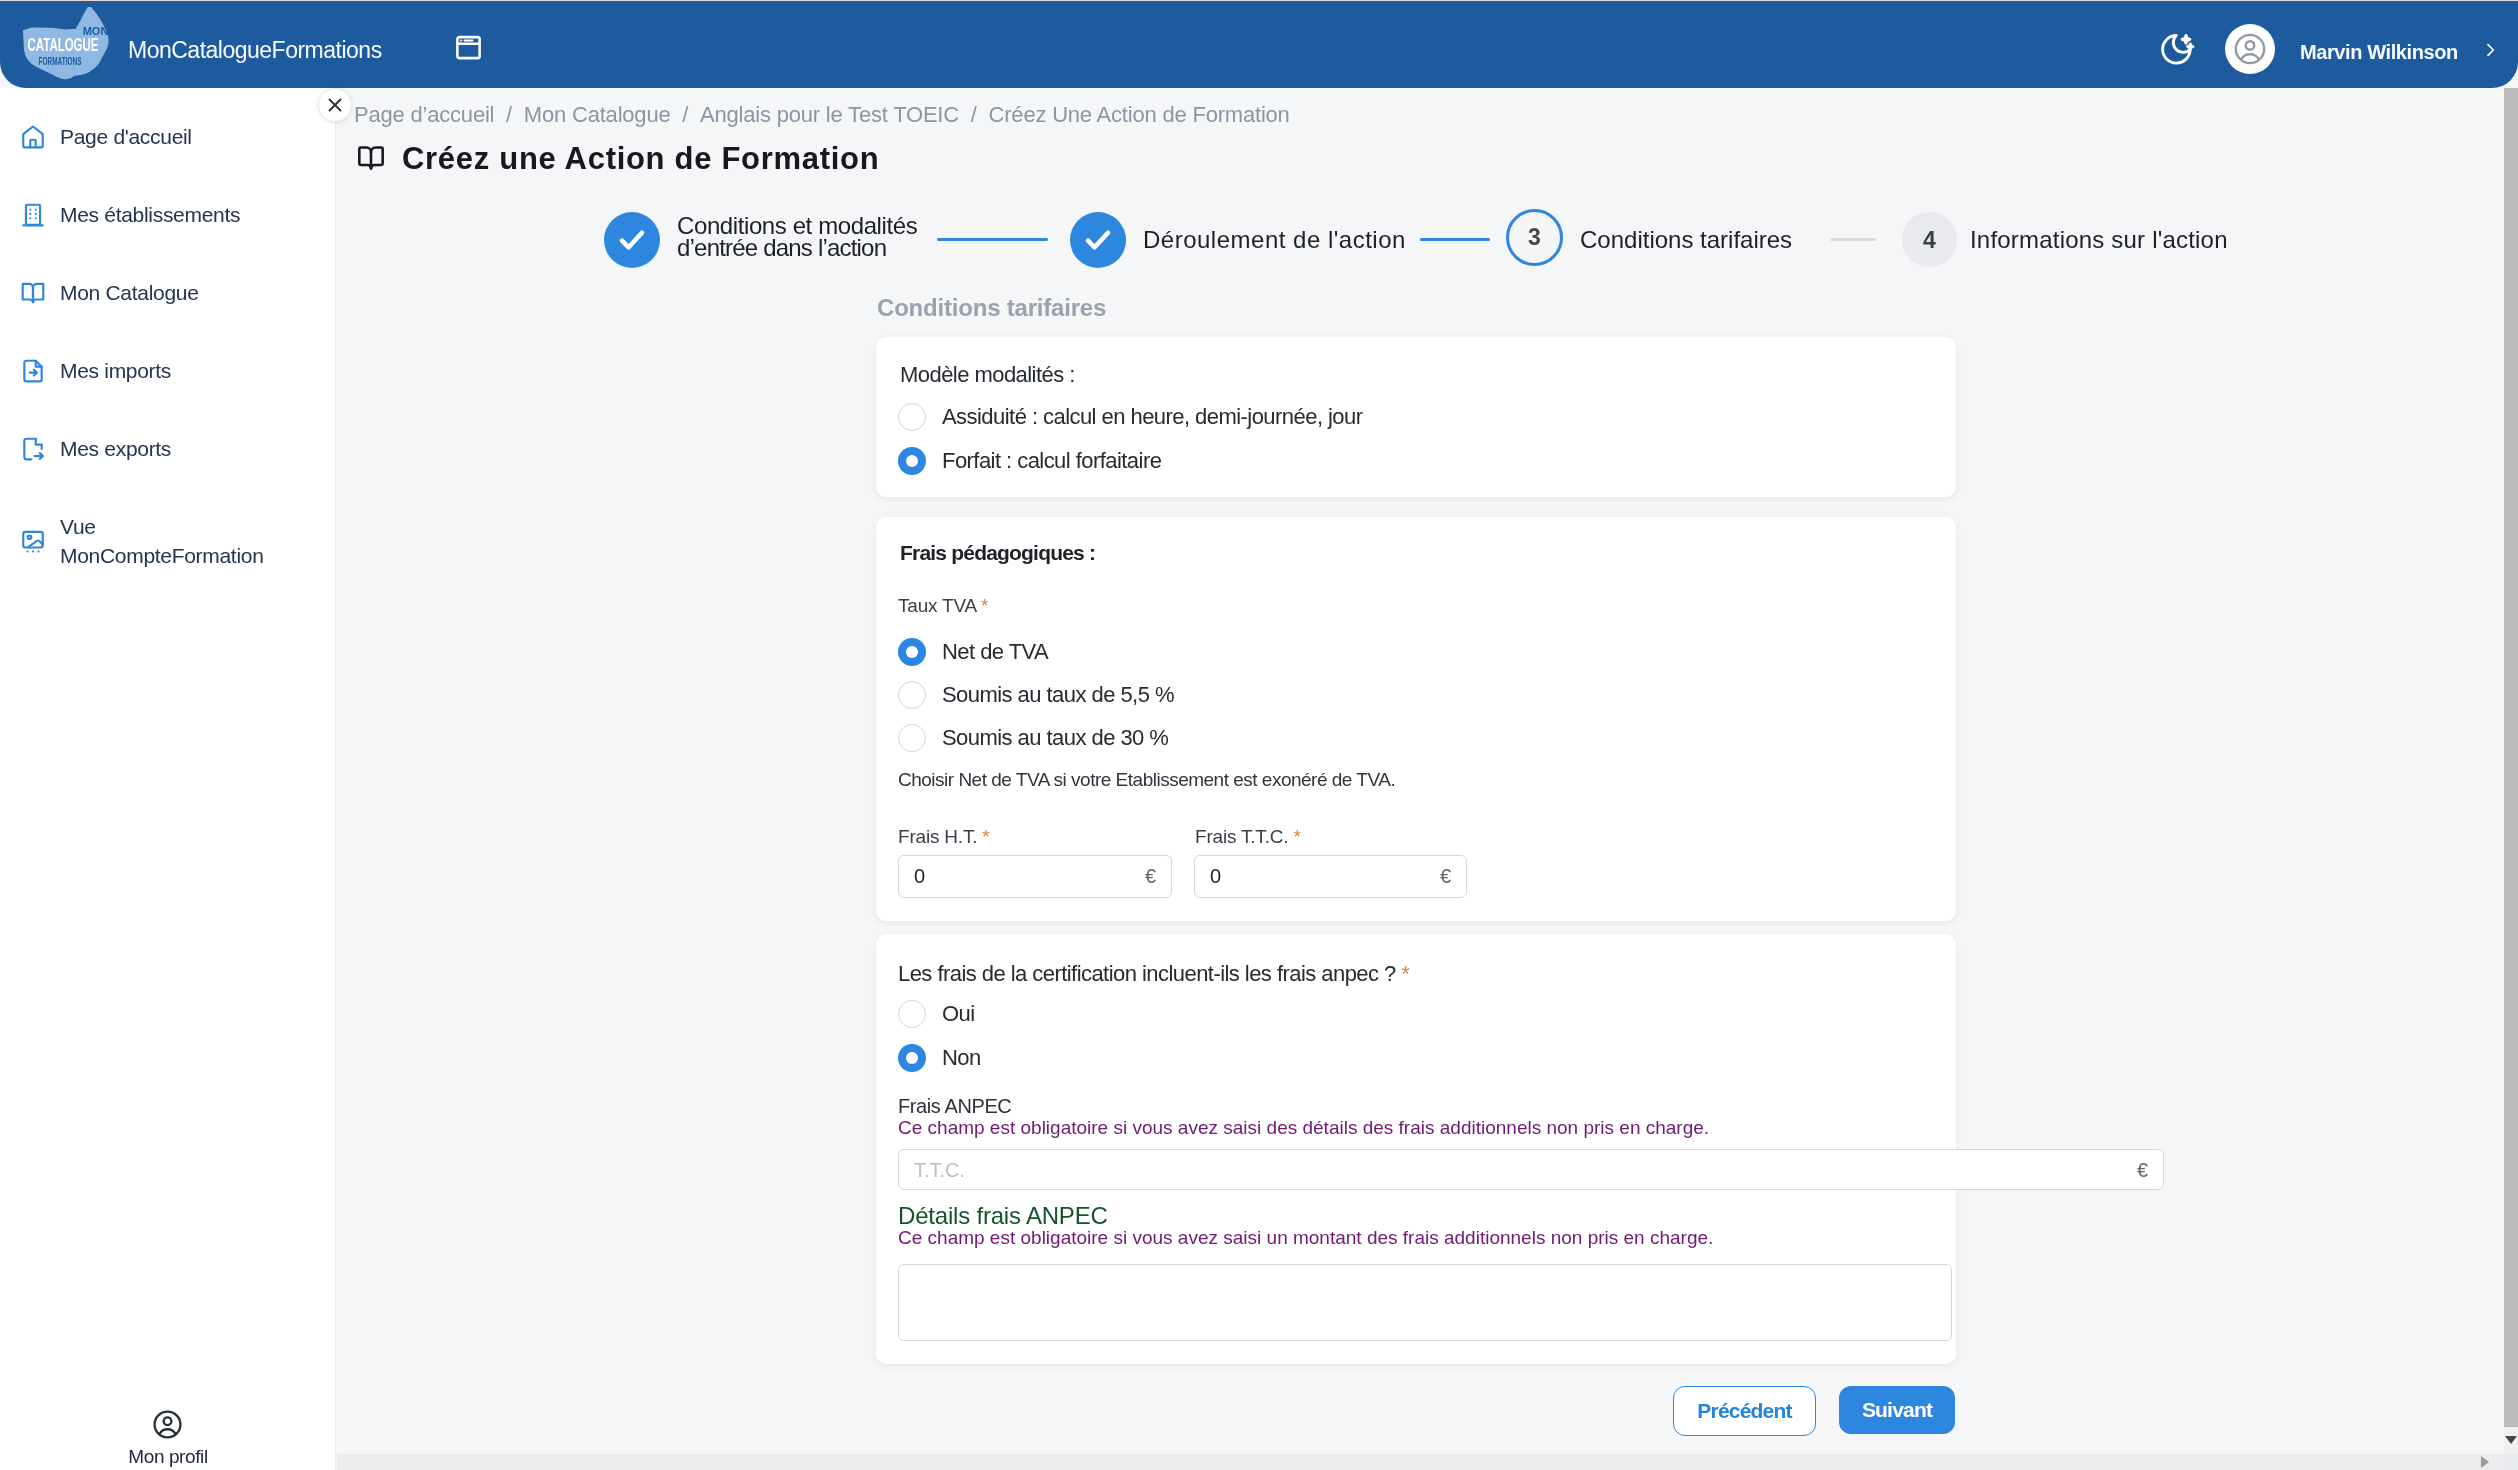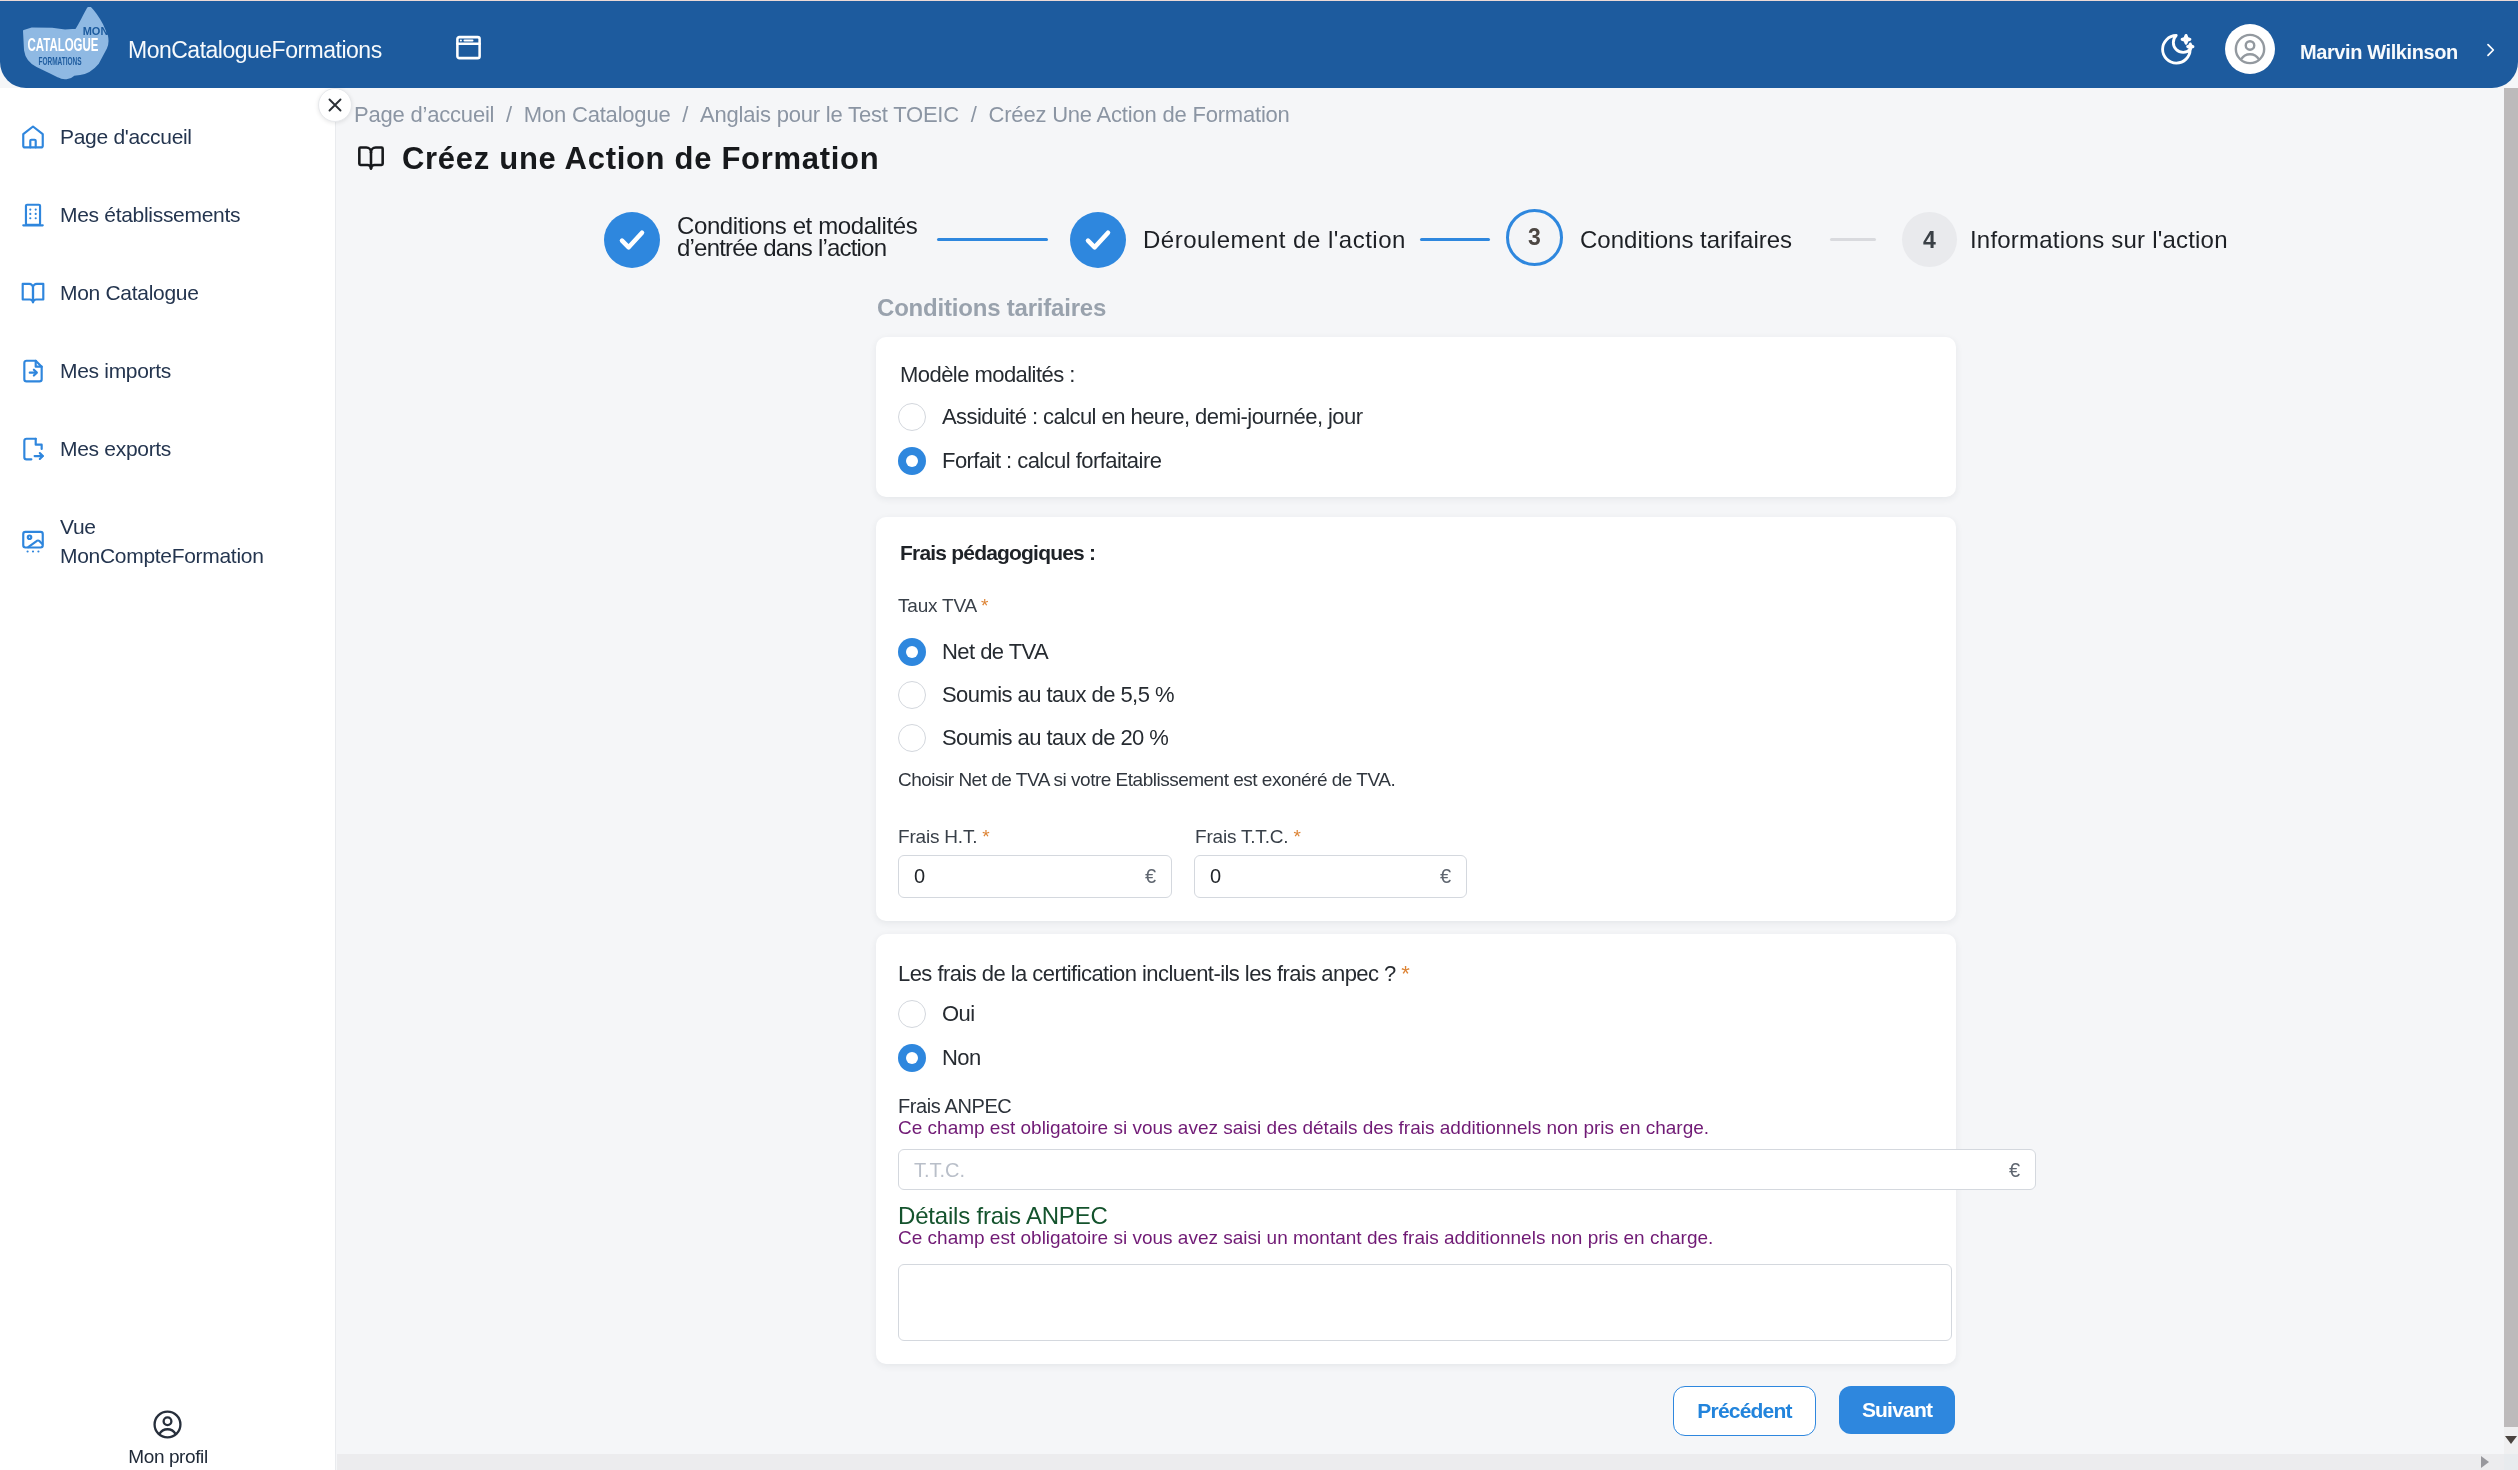--- a/index.html
+++ b/index.html
@@ -194,42 +194,42 @@
     <div class="lbl" style="left:942px;top:448px">Forfait : calcul forfaitaire</div>
 
     <div class="card" style="top:517px;height:404px"></div>
     <div class="lbl" style="left:900px;top:541px;font-weight:bold;letter-spacing:-0.8px;font-size:21px;color:#1e2227">Frais pédagogiques :</div>
     <div class="sm" style="left:898px;top:595px">Taux TVA <span class="star">*</span></div>
     <div class="radio on" style="left:898px;top:638px"></div>
     <div class="lbl" style="left:942px;top:639px">Net de TVA</div>
     <div class="radio off" style="left:898px;top:681px"></div>
     <div class="lbl" style="left:942px;top:682px">Soumis au taux de 5,5 %</div>
     <div class="radio off" style="left:898px;top:724px"></div>
-    <div class="lbl" style="left:942px;top:725px">Soumis au taux de 20 %</div>
+    <div class="lbl" style="left:942px;top:725px">Soumis au taux de 30 %</div>
     <div class="sm" style="left:898px;top:769px;letter-spacing:-0.5px;color:#30363e">Choisir Net de TVA si votre Etablissement est exonéré de TVA.</div>
     <div class="sm" style="left:898px;top:826px">Frais H.T. <span class="star">*</span></div>
     <div class="sm" style="left:1195px;top:826px">Frais T.T.C. <span class="star">*</span></div>
     <div class="input" style="left:898px;top:855px;width:274px">
         <span class="val">0</span>
         <span class="eur">€</span>
       </div>
     <div class="input" style="left:1194px;top:855px;width:273px">
         <span class="val">0</span>
         <span class="eur">€</span>
       </div>
 
     <div class="card" style="top:934px;height:430px"></div>
     <div class="lbl" style="left:898px;top:961px">Les frais de la certification incluent-ils les frais anpec ? <span class="star">*</span></div>
     <div class="radio off" style="left:898px;top:1000px"></div>
     <div class="lbl" style="left:942px;top:1001px">Oui</div>
     <div class="radio on" style="left:898px;top:1044px"></div>
     <div class="lbl" style="left:942px;top:1045px">Non</div>
     <div class="sm" style="left:898px;top:1095px;font-size:20px;letter-spacing:-0.4px;color:#2c323a">Frais ANPEC</div>
     <div class="helper" style="left:898px;top:1117px">Ce champ est obligatoire si vous avez saisi des détails des frais additionnels non pris en charge.</div>
-    <div class="input" style="left:898px;top:1149px;width:1138px;height:41px">
+    <div class="input" style="left:898px;top:1149px;width:1266px;height:41px">
         <span class="ph">T.T.C.</span>
         <span class="eur">€</span>
       </div>
     <div class="sm" style="left:898px;top:1202px;font-size:24px;letter-spacing:-0.2px;color:#14532d">Détails frais ANPEC</div>
     <div class="helper" style="left:898px;top:1227px">Ce champ est obligatoire si vous avez saisi un montant des frais additionnels non pris en charge.</div>
     <div class="input" style="left:898px;top:1264px;width:1054px;height:77px"></div>
   </div>
 
   <div class="abs btn" style="left:1673px;top:1386px;width:143px;height:50px;line-height:47px;border:1.5px solid #2e87de;background:#fff;color:#2284dc">Précédent</div>
   <div class="abs btn" style="left:1839px;top:1386px;width:116px;height:48px;line-height:48px;background:#2e87de;color:#fff">Suivant</div>

